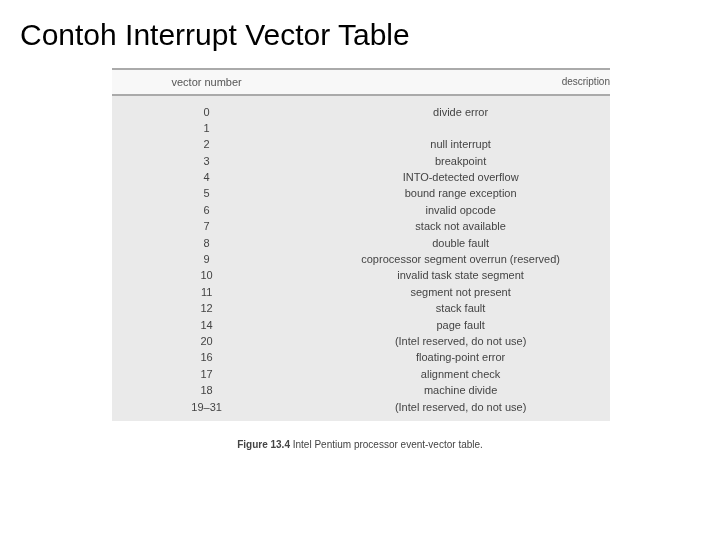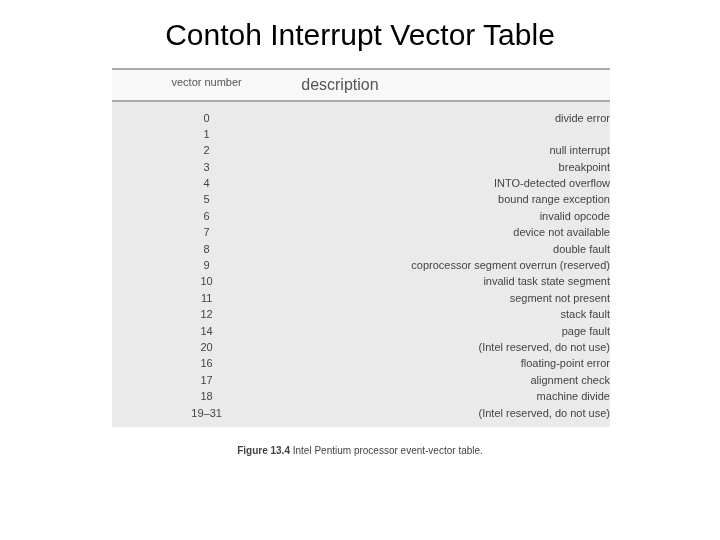--- a/index.html
+++ b/index.html
@@ -10,21 +10,20 @@
     body {
       width: 720px;
       height: 540px;
       background: #ffffff;
       font-family: Arial, Helvetica, sans-serif;
       position: relative;
     }
     .slide-title {
       font-size: 30px;
       font-weight: normal;
-      text-align: center;
       padding: 18px 20px 8px 20px;
       color: #000;
     }
     .table-container {
       margin: 8px 110px 0 112px;
       background: #e5e5e5;
       padding: 0;
       position: relative;
     }
     .table-header {
@@ -35,42 +34,42 @@
       padding: 6px 0;
     }
     .header-left {
       width: 38%;
       text-align: center;
       font-size: 11px;
       color: #555;
     }
     .header-right {
       width: 62%;
-      text-align: left;
-      font-size: 16px;
+      text-align: right;
+      font-size: 10px;
       color: #555;
     }
     .table-body {
       background: #eaeaea;
       padding: 8px 0 6px 0;
     }
     .table-row {
       display: flex;
       padding: 0.5px 0;
       line-height: 1.4;
     }
     .cell-vector {
       width: 38%;
       text-align: center;
       font-size: 11px;
       color: #444;
     }
     .cell-desc {
       width: 62%;
-      text-align: right;
+      text-align: center;
       font-size: 11px;
       color: #444;
       padding-left: 10px;
     }
     .caption {
       margin: 18px 0 13px 0;
       text-align: center;
       font-size: 10px;
       color: #444;
     }
@@ -111,21 +110,21 @@
       <div class="table-row">
         <div class="cell-vector">5</div>
         <div class="cell-desc">bound range exception</div>
       </div>
       <div class="table-row">
         <div class="cell-vector">6</div>
         <div class="cell-desc">invalid opcode</div>
       </div>
       <div class="table-row">
         <div class="cell-vector">7</div>
-        <div class="cell-desc">device not available</div>
+        <div class="cell-desc">stack not available</div>
       </div>
       <div class="table-row">
         <div class="cell-vector">8</div>
         <div class="cell-desc">double fault</div>
       </div>
       <div class="table-row">
         <div class="cell-vector">9</div>
         <div class="cell-desc">coprocessor segment overrun (reserved)</div>
       </div>
       <div class="table-row">

